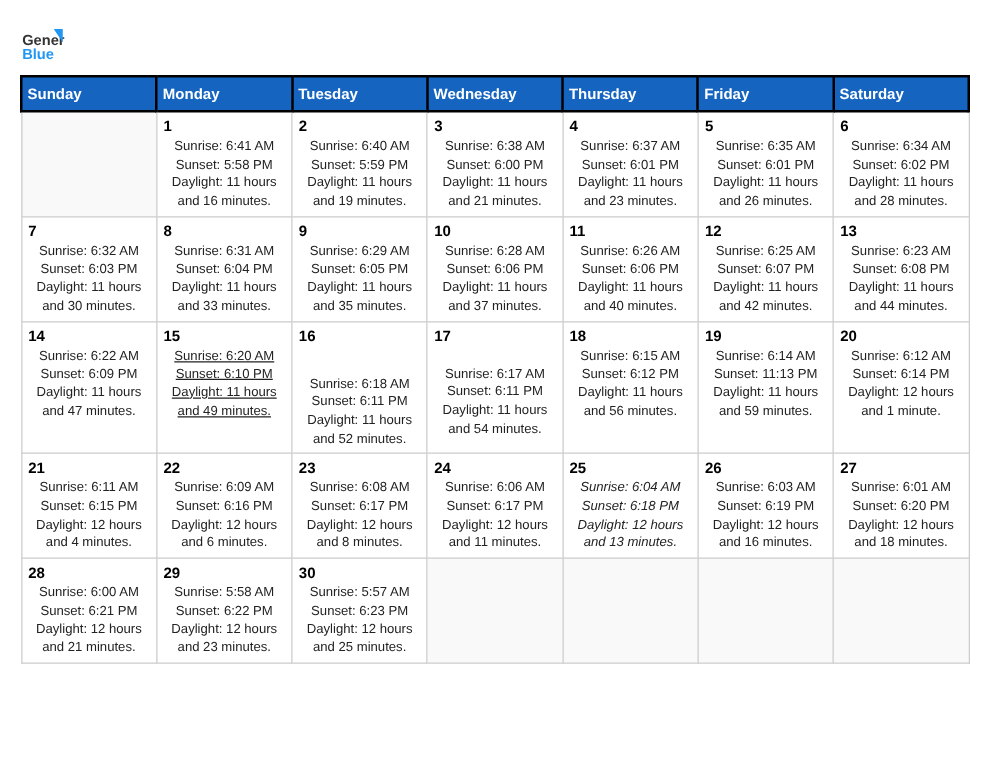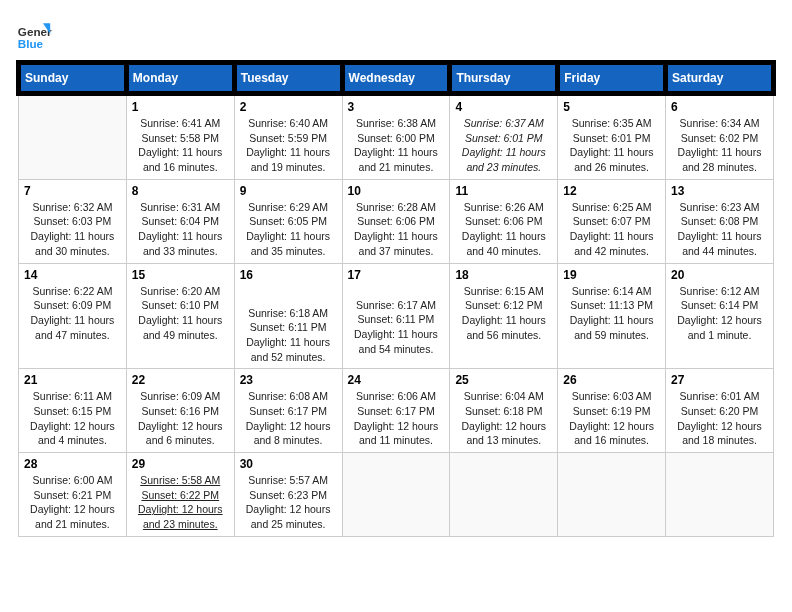--- a/index.html
+++ b/index.html
@@ -42,21 +42,21 @@
       border-collapse: collapse;
       font-size: 11px;
     }
     thead th {
       background: #1565C0;
       color: #fff;
       padding: 6px 4px;
       text-align: left;
       font-size: 12px;
       font-weight: bold;
-      border: 5px solid #000000;
+      border: 2px solid #000000;
     }
     tbody td {
       border: 1px solid #ccc;
       vertical-align: top;
       padding: 4px 5px;
       min-height: 80px;
       width: 14.28%;
     }
     .day-num {
       font-weight: bold;
@@ -119,21 +119,21 @@
 Daylight: 11 hours and 19 minutes.</div>
         </td>
         <td>
           <span class="day-num">3</span>
           <div class="cell-text" style="white-space: pre-line;">Sunrise: 6:38 AM
 Sunset: 6:00 PM
 Daylight: 11 hours and 21 minutes.</div>
         </td>
         <td>
           <span class="day-num">4</span>
-          <div class="cell-text" style="white-space: pre-line; font-style: italic;">Sunrise: 6:37 AM
+          <div class="cell-text" style="white-space: pre-line;">Sunrise: 6:37 AM
 Sunset: 6:01 PM
 Daylight: 11 hours and 23 minutes.</div>
         </td>
         <td>
           <span class="day-num">5</span>
           <div class="cell-text" style="white-space: pre-line;">Sunrise: 6:35 AM
 Sunset: 6:01 PM
 Daylight: 11 hours and 26 minutes.</div>
         </td>
         <td>
@@ -189,21 +189,21 @@
       </tr>
       <tr>
         <td>
           <span class="day-num">14</span>
           <div class="cell-text" style="white-space: pre-line;">Sunrise: 6:22 AM
 Sunset: 6:09 PM
 Daylight: 11 hours and 47 minutes.</div>
         </td>
         <td>
           <span class="day-num">15</span>
-          <div class="cell-text" style="white-space: pre-line;">Sunrise: 6:20 AM
+          <div class="cell-text" style="white-space: pre-line; text-decoration: underline;">Sunrise: 6:20 AM
 Sunset: 6:10 PM
 Daylight: 11 hours and 49 minutes.</div>
         </td>
         <td>
           <span class="day-num">16</span>
           <div class="cell-text" style="white-space: pre-line; margin-top: 24px;">Sunrise: 6:18 AM
 Sunset: 6:11 PM
 Daylight: 11 hours and 52 minutes.</div>
         </td>
         <td>
@@ -251,21 +251,21 @@
 Daylight: 12 hours and 8 minutes.</div>
         </td>
         <td>
           <span class="day-num">24</span>
           <div class="cell-text" style="white-space: pre-line;">Sunrise: 6:06 AM
 Sunset: 6:17 PM
 Daylight: 12 hours and 11 minutes.</div>
         </td>
         <td>
           <span class="day-num">25</span>
-          <div class="cell-text" style="white-space: pre-line;">Sunrise: 6:04 AM
+          <div class="cell-text" style="white-space: pre-line; font-style: italic;">Sunrise: 6:04 AM
 Sunset: 6:18 PM
 Daylight: 12 hours and 13 minutes.</div>
         </td>
         <td>
           <span class="day-num">26</span>
           <div class="cell-text" style="white-space: pre-line;">Sunrise: 6:03 AM
 Sunset: 6:19 PM
 Daylight: 12 hours and 16 minutes.</div>
         </td>
         <td>
@@ -277,21 +277,21 @@
       </tr>
       <tr>
         <td>
           <span class="day-num">28</span>
           <div class="cell-text" style="white-space: pre-line;">Sunrise: 6:00 AM
 Sunset: 6:21 PM
 Daylight: 12 hours and 21 minutes.</div>
         </td>
         <td>
           <span class="day-num">29</span>
-          <div class="cell-text" style="white-space: pre-line; text-decoration: underline;">Sunrise: 5:58 AM
+          <div class="cell-text" style="white-space: pre-line;">Sunrise: 5:58 AM
 Sunset: 6:22 PM
 Daylight: 12 hours and 23 minutes.</div>
         </td>
         <td>
           <span class="day-num">30</span>
           <div class="cell-text" style="white-space: pre-line;">Sunrise: 5:57 AM
 Sunset: 6:23 PM
 Daylight: 12 hours and 25 minutes.</div>
         </td>
         <td></td>

